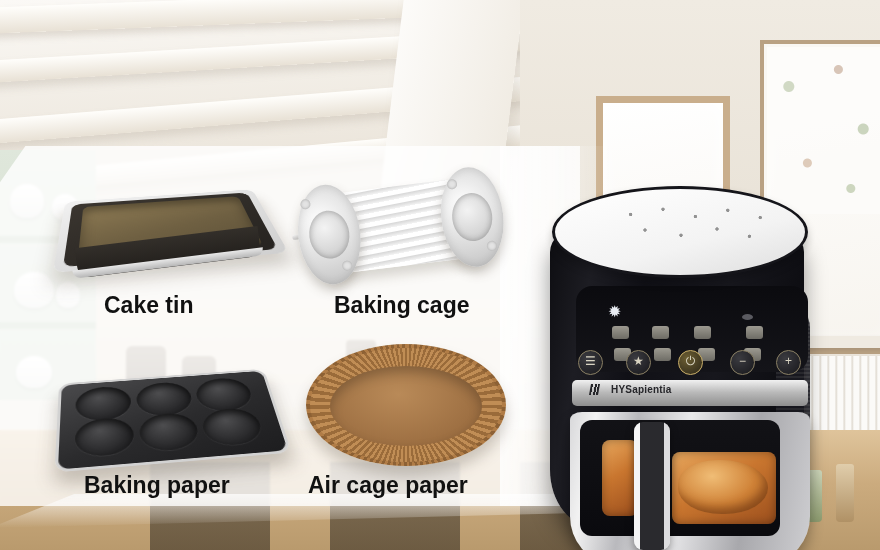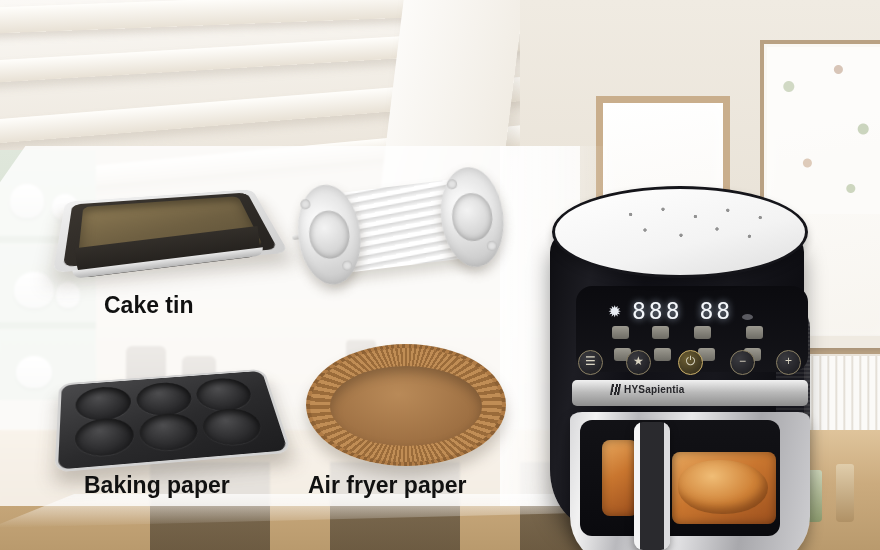--- a/index.html
+++ b/index.html
@@ -255,22 +255,22 @@
     color:#d9d4c2;font-size:12px;line-height:20px;text-align:center;
   }
   .rbtn.gold{border-color:#cbb06a;background:radial-gradient(circle at 36% 32%,#6d5f33,#2a2518);}
   .brandbar{
     position:absolute;left:22px;top:152px;width:236px;height:26px;
     border-radius:5px;
     background:linear-gradient(180deg,#f1f1f1,#b9b9b9 48%,#8e8e8e);
   }
   .brand{
     position:absolute;left:40px;top:156px;
-    display:flex;align-items:center;gap:4px;
-    font-size:10px;font-weight:bold;color:#26262a;letter-spacing:.2px;margin-left:21px;
+    display:flex;align-items:center;gap:12px;
+    font-size:10px;font-weight:bold;color:#26262a;letter-spacing:.2px;
   }
   .brand-mark{
     display:inline-block;width:9px;height:11px;
     background:linear-gradient(90deg,#26262a 0 2px,transparent 2px 4px,#26262a 4px 6px,transparent 6px 7px,#26262a 7px 9px);
     transform:skewX(-10deg);
   }
   .drawer{
     position:absolute;left:20px;top:184px;width:240px;height:150px;
     border-radius:12px 12px 40px 40px/8px 8px 46px 46px;
     background:linear-gradient(100deg,#d8d8da 0%,#f2f2f2 10%,#b9b9bd 26%,#e8e8ea 46%,#a8a8ac 72%,#cfcfd2 100%);
@@ -371,48 +371,48 @@
     <div class="cage-body"></div>
     <div class="cage-end l"></div>
     <div class="cage-end r"></div>
     <div class="cage-hub l"></div>
     <div class="cage-hub r"></div>
     <div class="cage-clip" style="left:12px;top:12px"></div>
     <div class="cage-clip" style="left:46px;top:78px"></div>
     <div class="cage-clip" style="left:160px;top:10px"></div>
     <div class="cage-clip" style="left:192px;top:76px"></div>
   </div>
+  <div class="cap" style="left:334px;top:292px">Baking cage</div>
 
   <div class="tray-wrap">
     <div class="tray-base"></div>
     <div class="cupgrid">
       <div class="cup" style="left:18px;top:12px"></div>
       <div class="cup" style="left:80px;top:12px"></div>
       <div class="cup" style="left:142px;top:12px"></div>
       <div class="cup" style="left:18px;top:56px"></div>
       <div class="cup" style="left:80px;top:56px"></div>
       <div class="cup" style="left:142px;top:56px"></div>
     </div>
   </div>
   <div class="cap" style="left:84px;top:472px">Baking paper</div>
 
   <div class="paper-wrap">
     <div class="paper-out"></div>
     <div class="paper-rim"></div>
     <div class="paper-in"></div>
   </div>
-  <div class="cap" style="left:308px;top:472px">Air fryer paper</div>
+  <div class="cap" style="left:308px;top:472px">Air cage paper</div>
 
   <div class="fryer">
     <div class="fryer-body">
       <div class="side-vent"></div>
 
       <div class="ctrl-panel">
         <span class="fan-icon">✹</span>
-        <span class="led">888 88</span>
         <span class="dot-r"></span>
 
         <div class="preset-row" style="top:40px">
           <span class="preset" style="left:0px"></span>
           <span class="preset" style="left:40px"></span>
           <span class="preset" style="left:82px"></span>
           <span class="preset" style="left:134px"></span>
         </div>
         <div class="preset-row" style="top:62px">
           <span class="preset" style="left:2px"></span>

